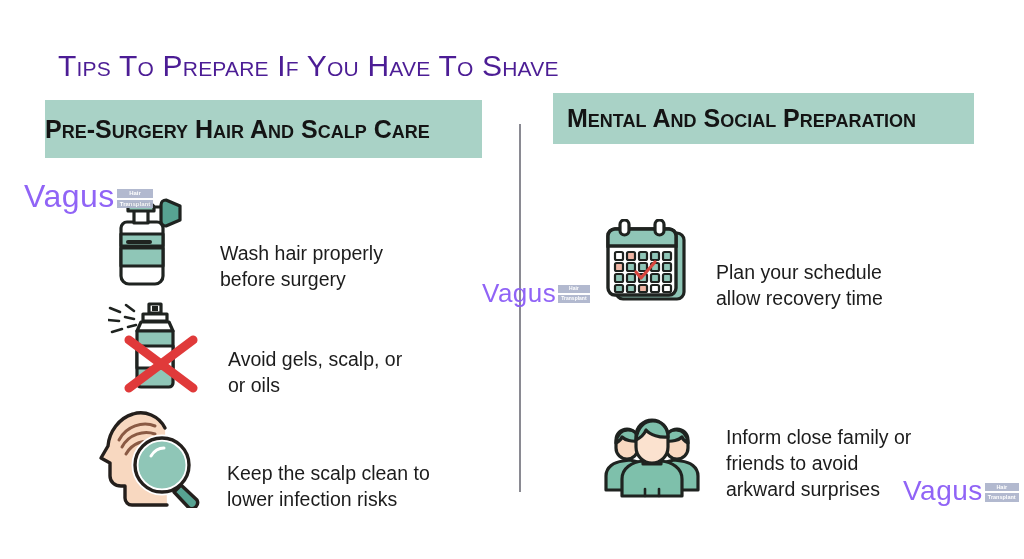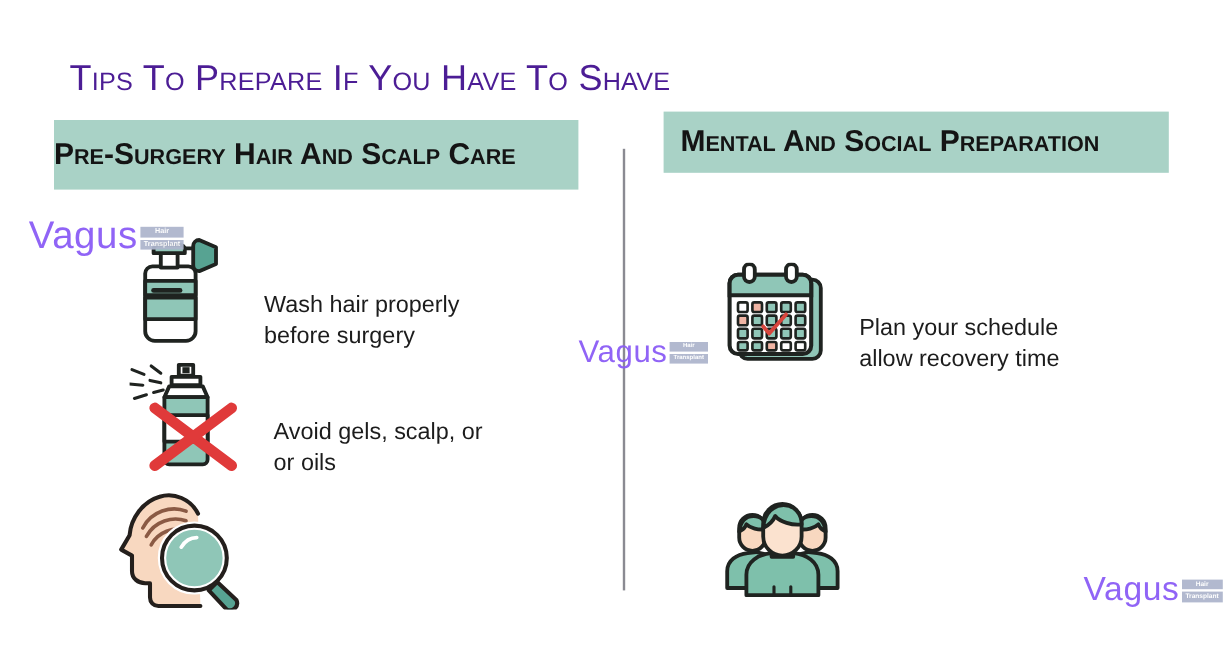--- a/index.html
+++ b/index.html
@@ -242,20 +242,22 @@
       </g>
 
       <g>
         <circle cx="67" cy="59" r="27" fill="#8fc6b7" stroke="#ffffff" stroke-width="7"></circle>
         <circle cx="67" cy="59" r="27" fill="none" stroke="#241f1c" stroke-width="3.4"></circle>
         <path d="M56 50 C59 45 64 42 69 42" fill="none" stroke="#ffffff" stroke-width="3" stroke-linecap="round"></path>
         <path d="M86 79 l16 15 a6 6 0 0 1 -8 8 l-15 -16 z" fill="#57a392" stroke="#241f1c" stroke-width="3.4" stroke-linejoin="round"></path>
       </g>
     </svg>
   </span>
+  <span class="item-text">Keep the scalp clean to
+lower infection risks</span>
 </div>
 
 <div class="item" id="item-plan">
   <span class="item-icon">
     <svg width="92" height="88" viewBox="0 0 92 88" xmlns="http://www.w3.org/2000/svg">
 
       <rect x="14" y="14" width="68" height="66" rx="7" fill="#8fc6b7" stroke="#1f2320" stroke-width="3.2"></rect>
 
       <rect x="6" y="10" width="68" height="66" rx="7" fill="#ffffff" stroke="#1f2320" stroke-width="3.4"></rect>
 
@@ -316,20 +318,23 @@
 
         <path d="M36 26 a16 16 0 0 1 32 0 v11 a16 16 0 0 1 -32 0 z" fill="#fbe2cf"></path>
 
         <path d="M36 30 c1 -13 9 -19 17 -19 c9 0 15 7 15 16 c-8 1 -18 -2 -22 -7 c-2 5 -6 8 -10 10 z" fill="#7ec0ab"></path>
 
         <path d="M45 86 v-7" stroke-width="2.6"></path>
         <path d="M59 86 v-7" stroke-width="2.6"></path>
       </g>
     </svg>
   </span>
+  <span class="item-text">Inform close family or
+friends to avoid
+arkward surprises</span>
 </div>
 
 <div class="watermark" id="wm-topleft">
   <span class="wm-word">Vagus</span>
   <span class="wm-badges">
     <span class="wm-badge">Hair</span>
     <span class="wm-badge">Transplant</span>
   </span>
 </div>
 

